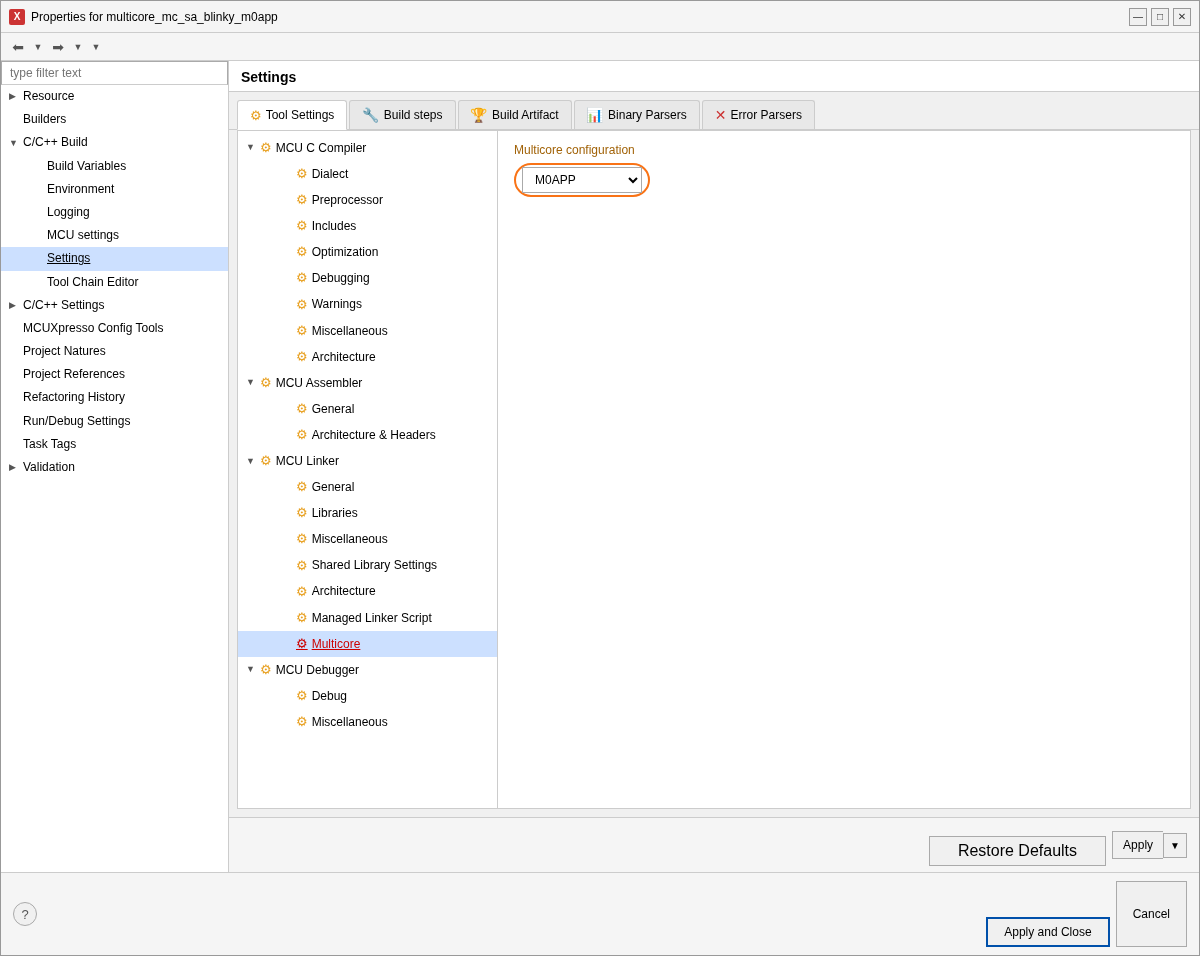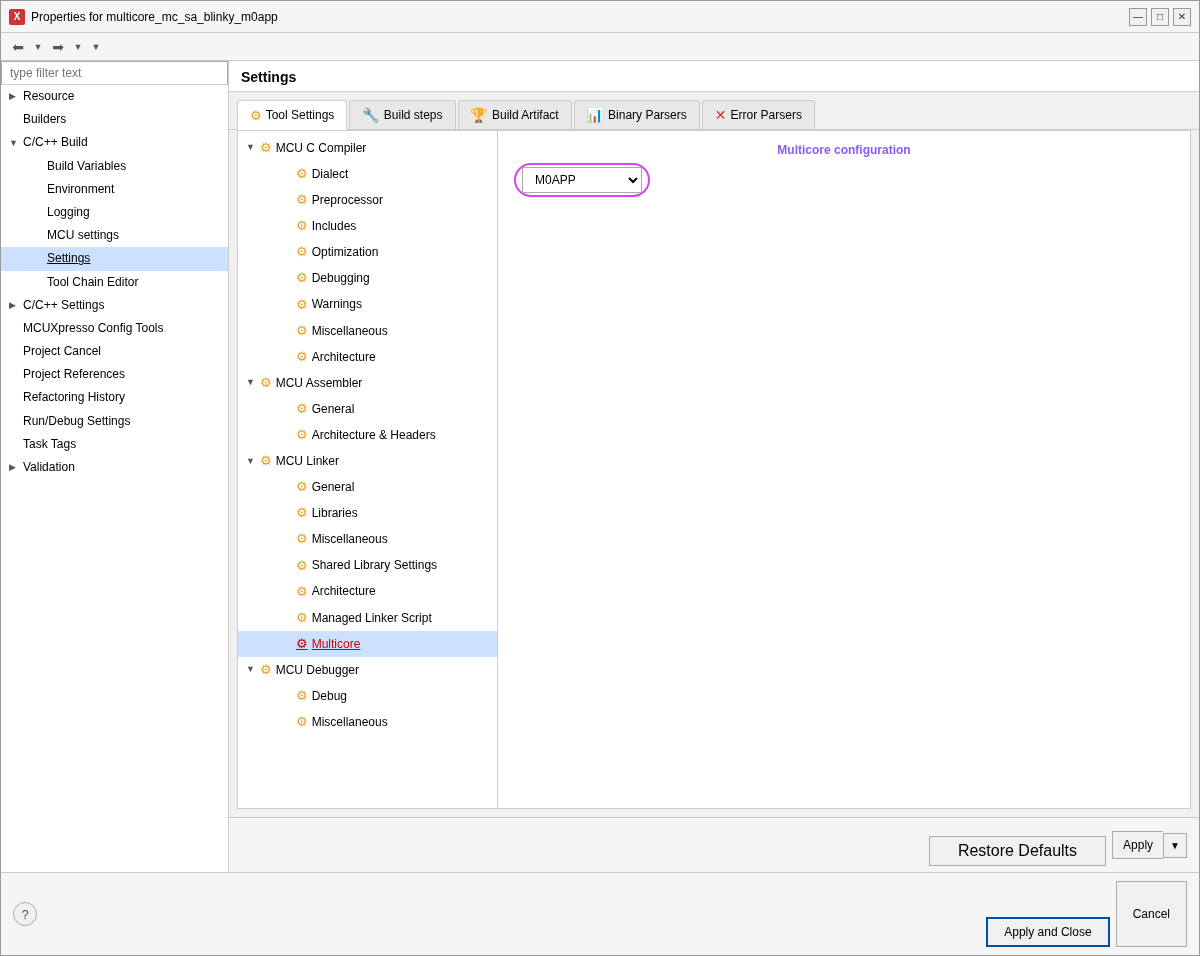--- a/index.html
+++ b/index.html
@@ -233,42 +233,41 @@
     }
     .ti1 { padding-left: 8px; }
     .ti3 { padding-left: 44px; }
     .config-panel {
       flex: 1;
       padding: 12px 16px;
       overflow-y: auto;
     }
     .config-label {
       font-size: 12px;
-      color: #8b5cf6;
+      color: #a16207;
       margin-bottom: 6px;
-      font-weight: bold;
-      text-align: center;
+      font-weight: normal;
     }
     .config-dropdown-row {
       display: flex;
       align-items: center;
       gap: 6px;
       margin-top: 4px;
     }
     .config-select {
       padding: 4px 8px;
       border: 1px solid #aaa;
       font-size: 12px;
       background: #fff;
       min-width: 120px;
       cursor: pointer;
       outline: none;
     }
     .multicore-highlight {
-      border: 2px solid #d946ef;
+      border: 2px solid #f97316;
       border-radius: 20px;
       padding: 2px 6px;
       display: inline-flex;
       align-items: center;
       gap: 4px;
     }
     .bottom-bar {
       border-top: 1px solid #ccc;
       padding: 6px 12px;
       display: flex;
@@ -432,21 +431,21 @@
         <span>C/C++ Settings</span>
       </div>
       
       <div class="tree-node">
         <span class="tree-expand"> </span>
         <span>MCUXpresso Config Tools</span>
       </div>
       
       <div class="tree-node">
         <span class="tree-expand"> </span>
-        <span>Project Cancel</span>
+        <span>Project Natures</span>
       </div>
       
       <div class="tree-node">
         <span class="tree-expand"> </span>
         <span>Project References</span>
       </div>
       
       <div class="tree-node">
         <span class="tree-expand"> </span>
         <span>Refactoring History</span>

